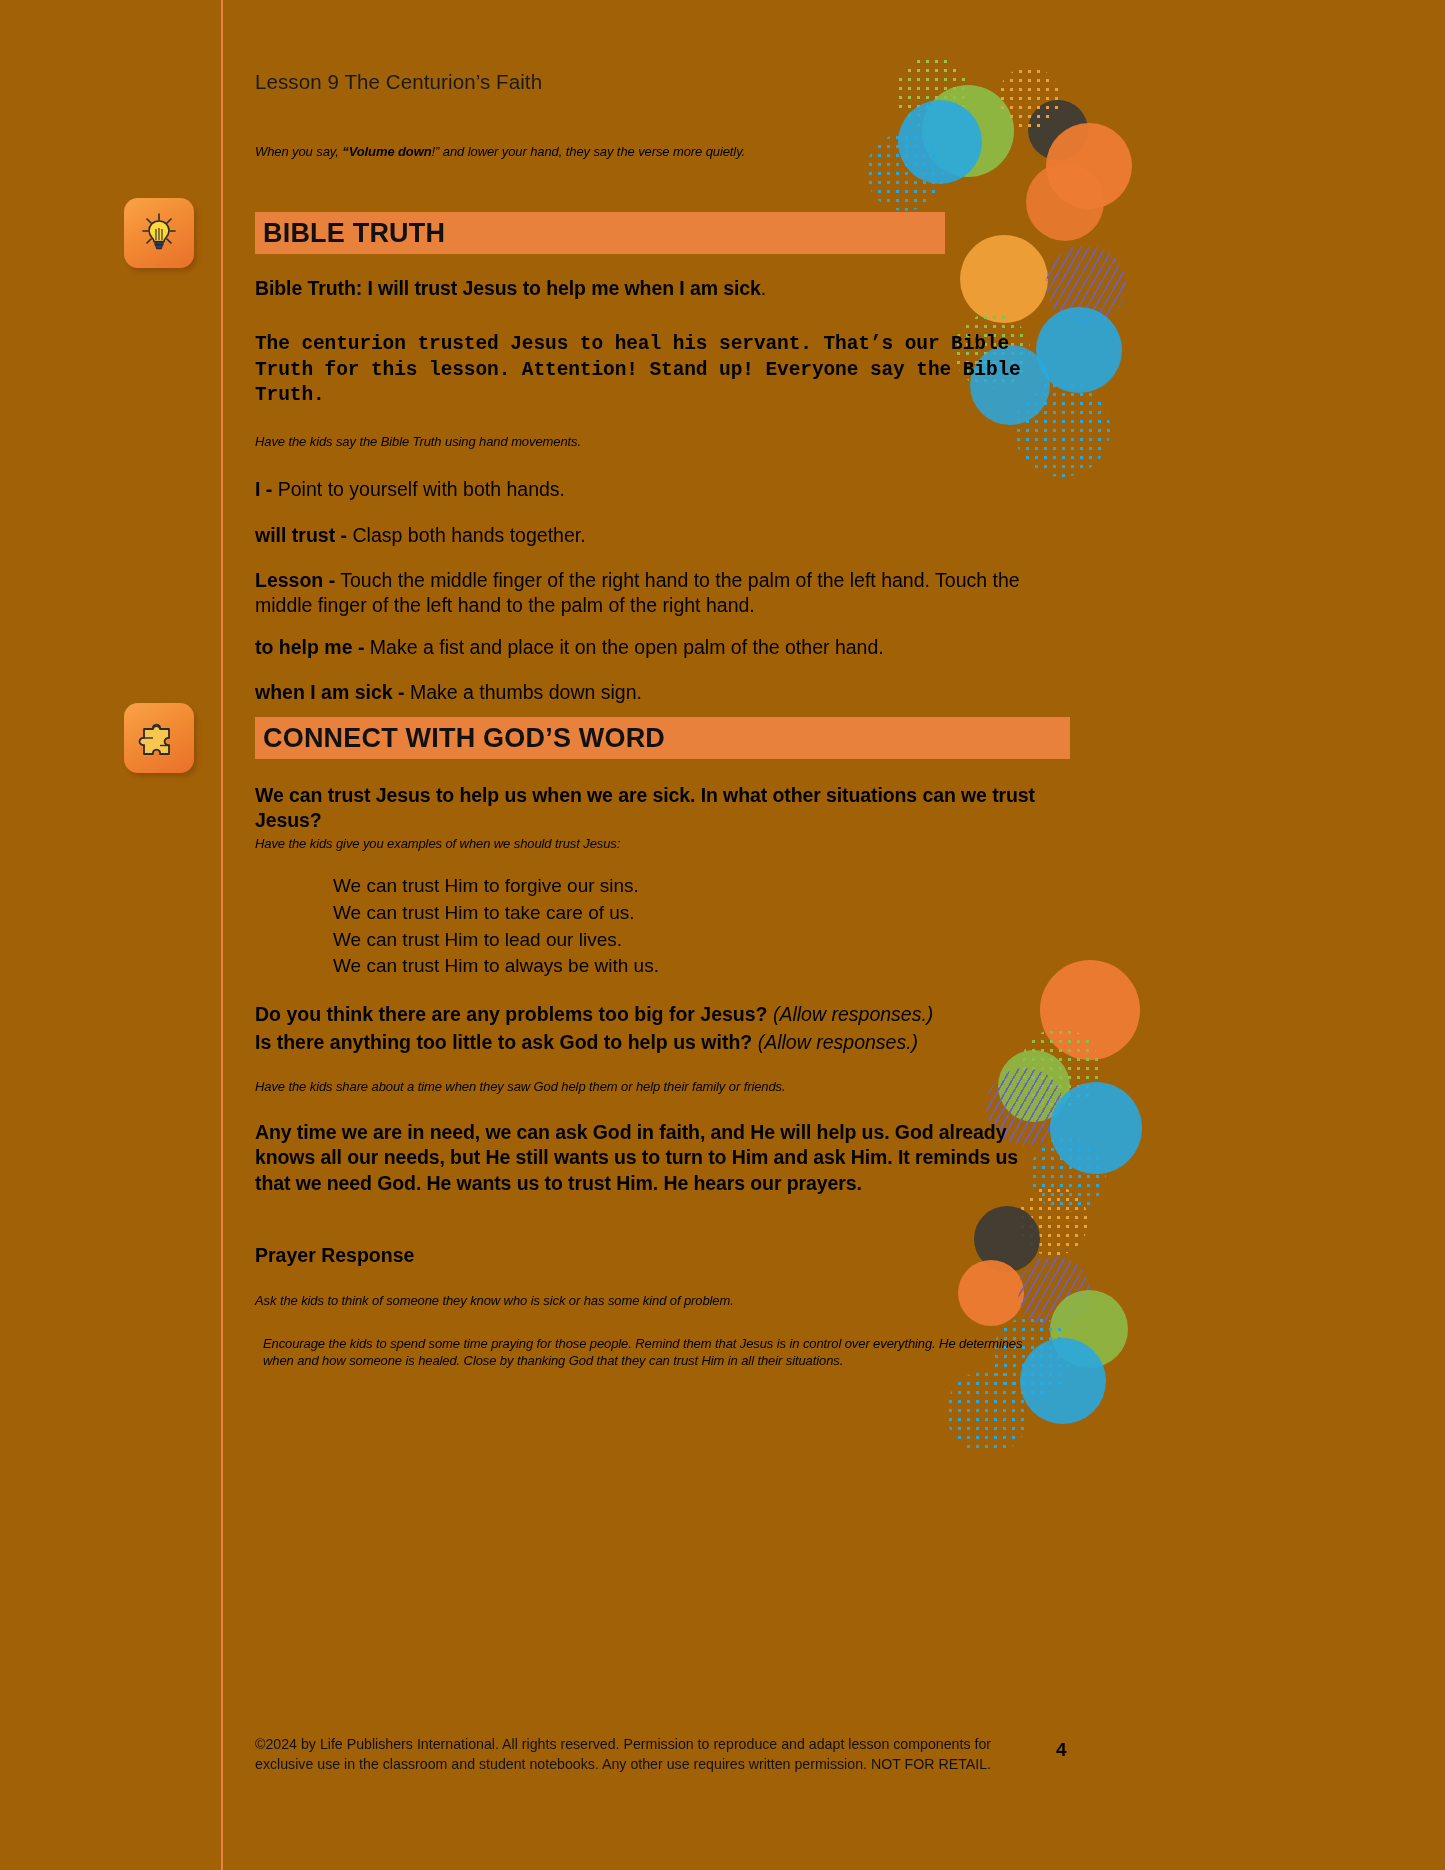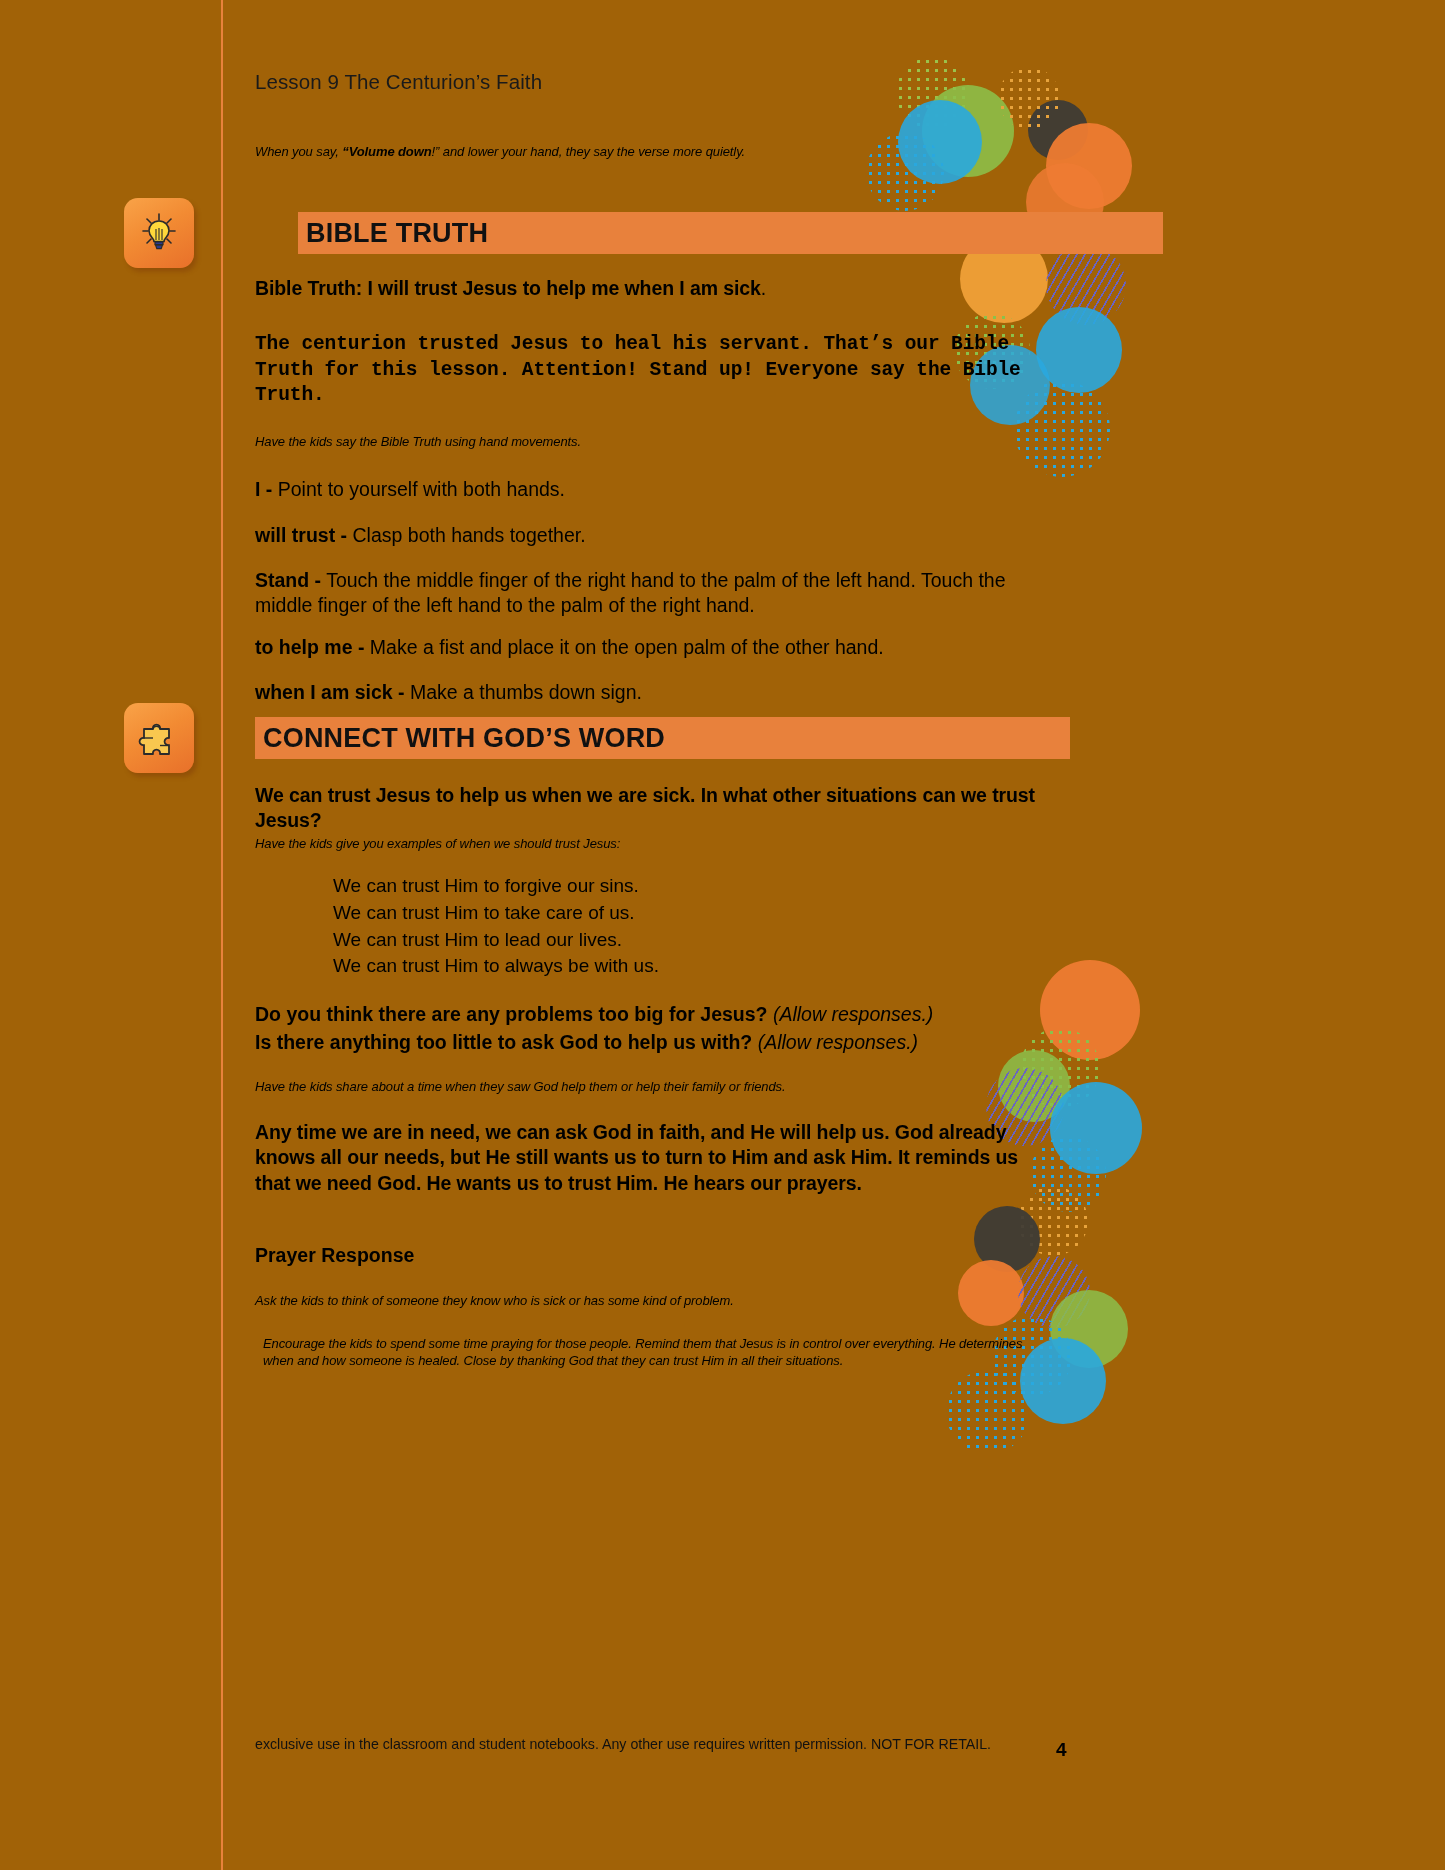--- a/index.html
+++ b/index.html
@@ -190,21 +190,21 @@
       <path d="M19 32h8v2.6h-8z" fill="#2B3A8F" stroke="#2b2b2b" stroke-width="1.2"></path>
       <path d="M19.6 35.2h6.8l-1.2 3.4h-4.4z" fill="#2B3A8F" stroke="#2b2b2b" stroke-width="1.2"></path>
       <g stroke="#2b2b2b" stroke-width="1.1">
         <line x1="20" y1="19" x2="20" y2="30"></line>
         <line x1="23" y1="18" x2="23" y2="30"></line>
         <line x1="26" y1="19" x2="26" y2="30"></line>
       </g>
     </svg>
   </div>
 
-  <div class="band" style="position:absolute; left:255px; top:212px; width:865px;margin-left:43px;">
+  <div class="band" style="position:absolute; left:255px; top:212px; width:690px;">
     <span class="band-label">BIBLE TRUTH</span>
   </div>
 
   <div style="position:absolute; left:255px; top:276px; width:790px;">
 
     <p class="body-reg">
       <b>Bible Truth: I will trust Jesus to help me when I am sick</b><span>.</span>
     </p>
 
     <p class="body-bold" style="margin-top:31px;font-family:Liberation Mono, monospace;">The centurion trusted Jesus to heal his servant. That’s our Bible Truth for this lesson. Attention! Stand up! Everyone say the Bible Truth.</p>
@@ -213,21 +213,21 @@
 
     <p class="hand-item" style="margin-top:26px;">
       <b>I -</b>
       <span>Point to yourself with both hands.</span>
     </p>
     <p class="hand-item" style="margin-top:20px;">
       <b>will trust -</b>
       <span>Clasp both hands together.</span>
     </p>
     <p class="hand-item" style="margin-top:20px;">
-      <b>Stand -</b>
+      <b>Lesson -</b>
       <span>Touch the middle finger of the right hand to the palm of the left hand. Touch the middle finger of the left hand to the palm of the right hand.</span>
     </p>
     <p class="hand-item" style="margin-top:16px;">
       <b>to help me -</b>
       <span>Make a fist and place it on the open palm of the other hand.</span>
     </p>
     <p class="hand-item" style="margin-top:20px;">
       <b>when I am sick -</b>
       <span>Make a thumbs down sign.</span>
     </p>
@@ -273,17 +273,18 @@
     <p class="body-bold" style="margin-top:24px;">Any time we are in need, we can ask God in faith, and He will help us. God already knows all our needs, but He still wants us to turn to Him and ask Him. It reminds us that we need God. He wants us to trust Him. He hears our prayers.</p>
 
     <p class="sub-head" style="margin-top:48px;">Prayer Response</p>
 
     <p class="body-italic" style="margin-top:26px;">Ask the kids to think of someone they know who is sick or has some kind of problem.</p>
 
     <p class="body-italic" style="margin-top:26px;margin-left:8px;">Encourage the kids to spend some time praying for those people. Remind them that Jesus is in control over everything. He determines when and how someone is healed. Close by thanking God that they can trust Him in all their situations.</p>
   </div>
 
   <div class="footer">
+    <div>©2024 by Life Publishers International. All rights reserved. Permission to reproduce and adapt lesson components for</div>
     <div>exclusive use in the classroom and student notebooks. Any other use requires written permission. NOT FOR RETAIL.</div>
   </div>
   <div class="page-num">4</div>
 
 </div>
 
 </body></html>

